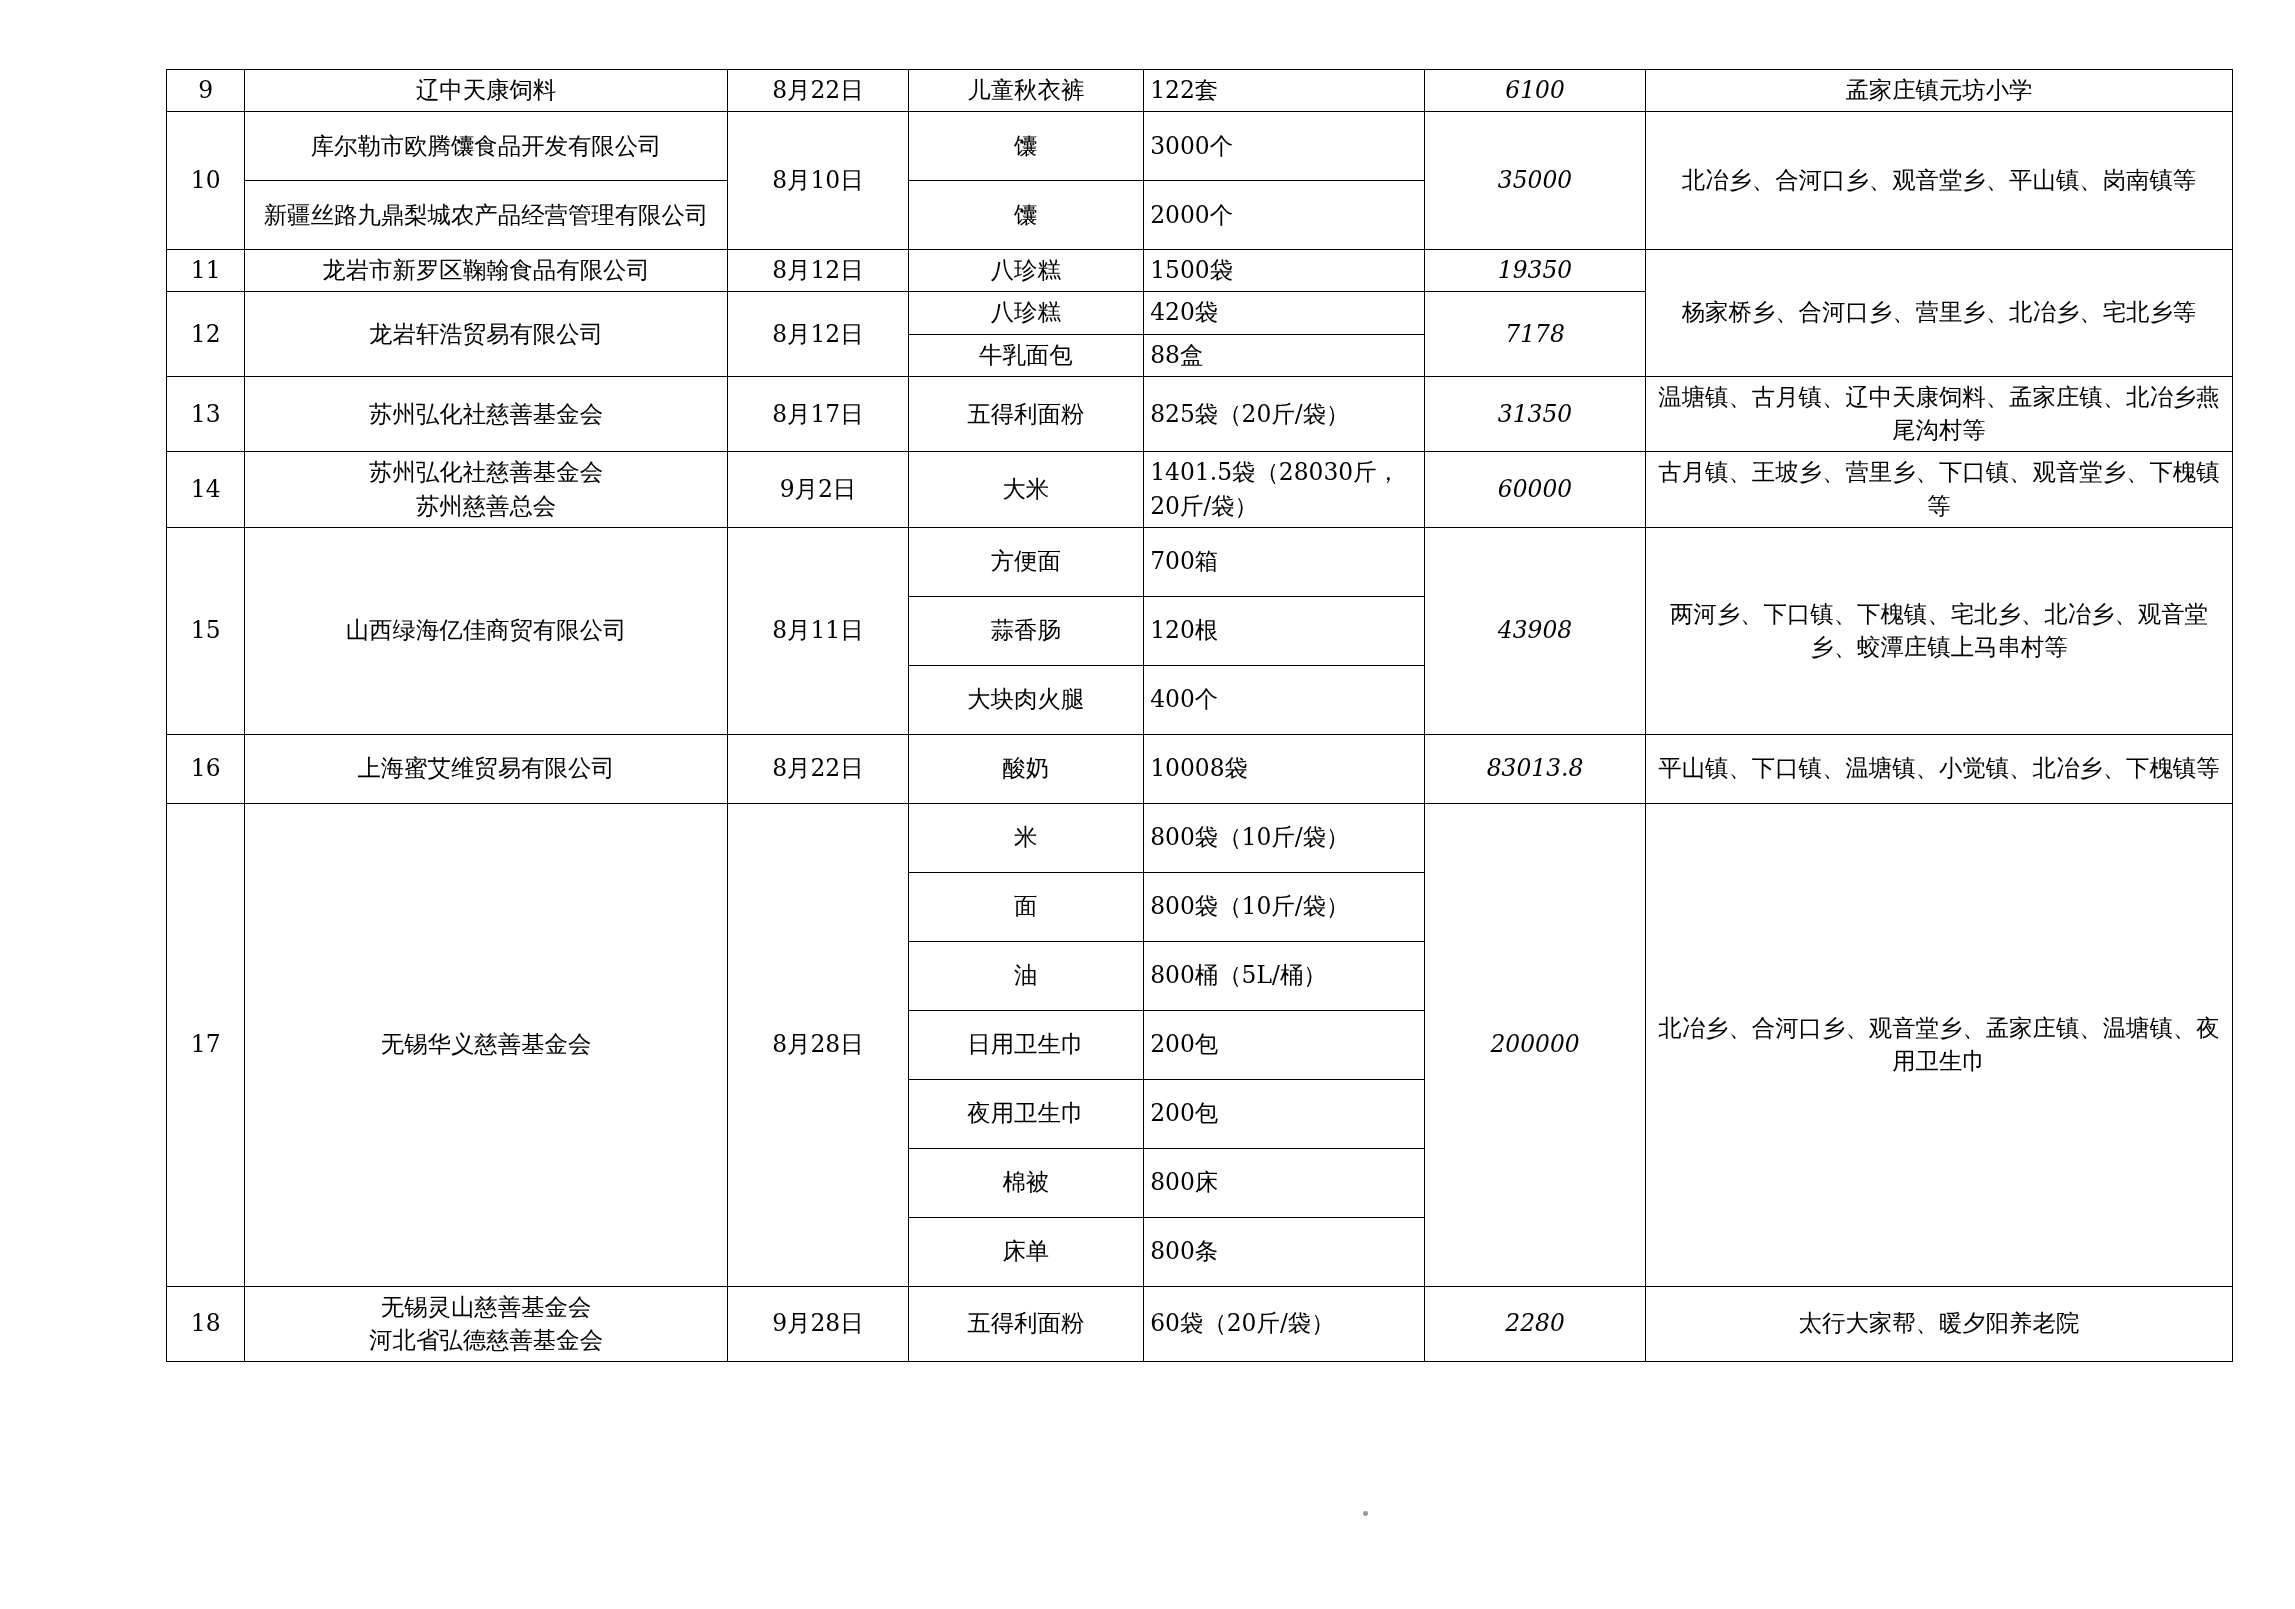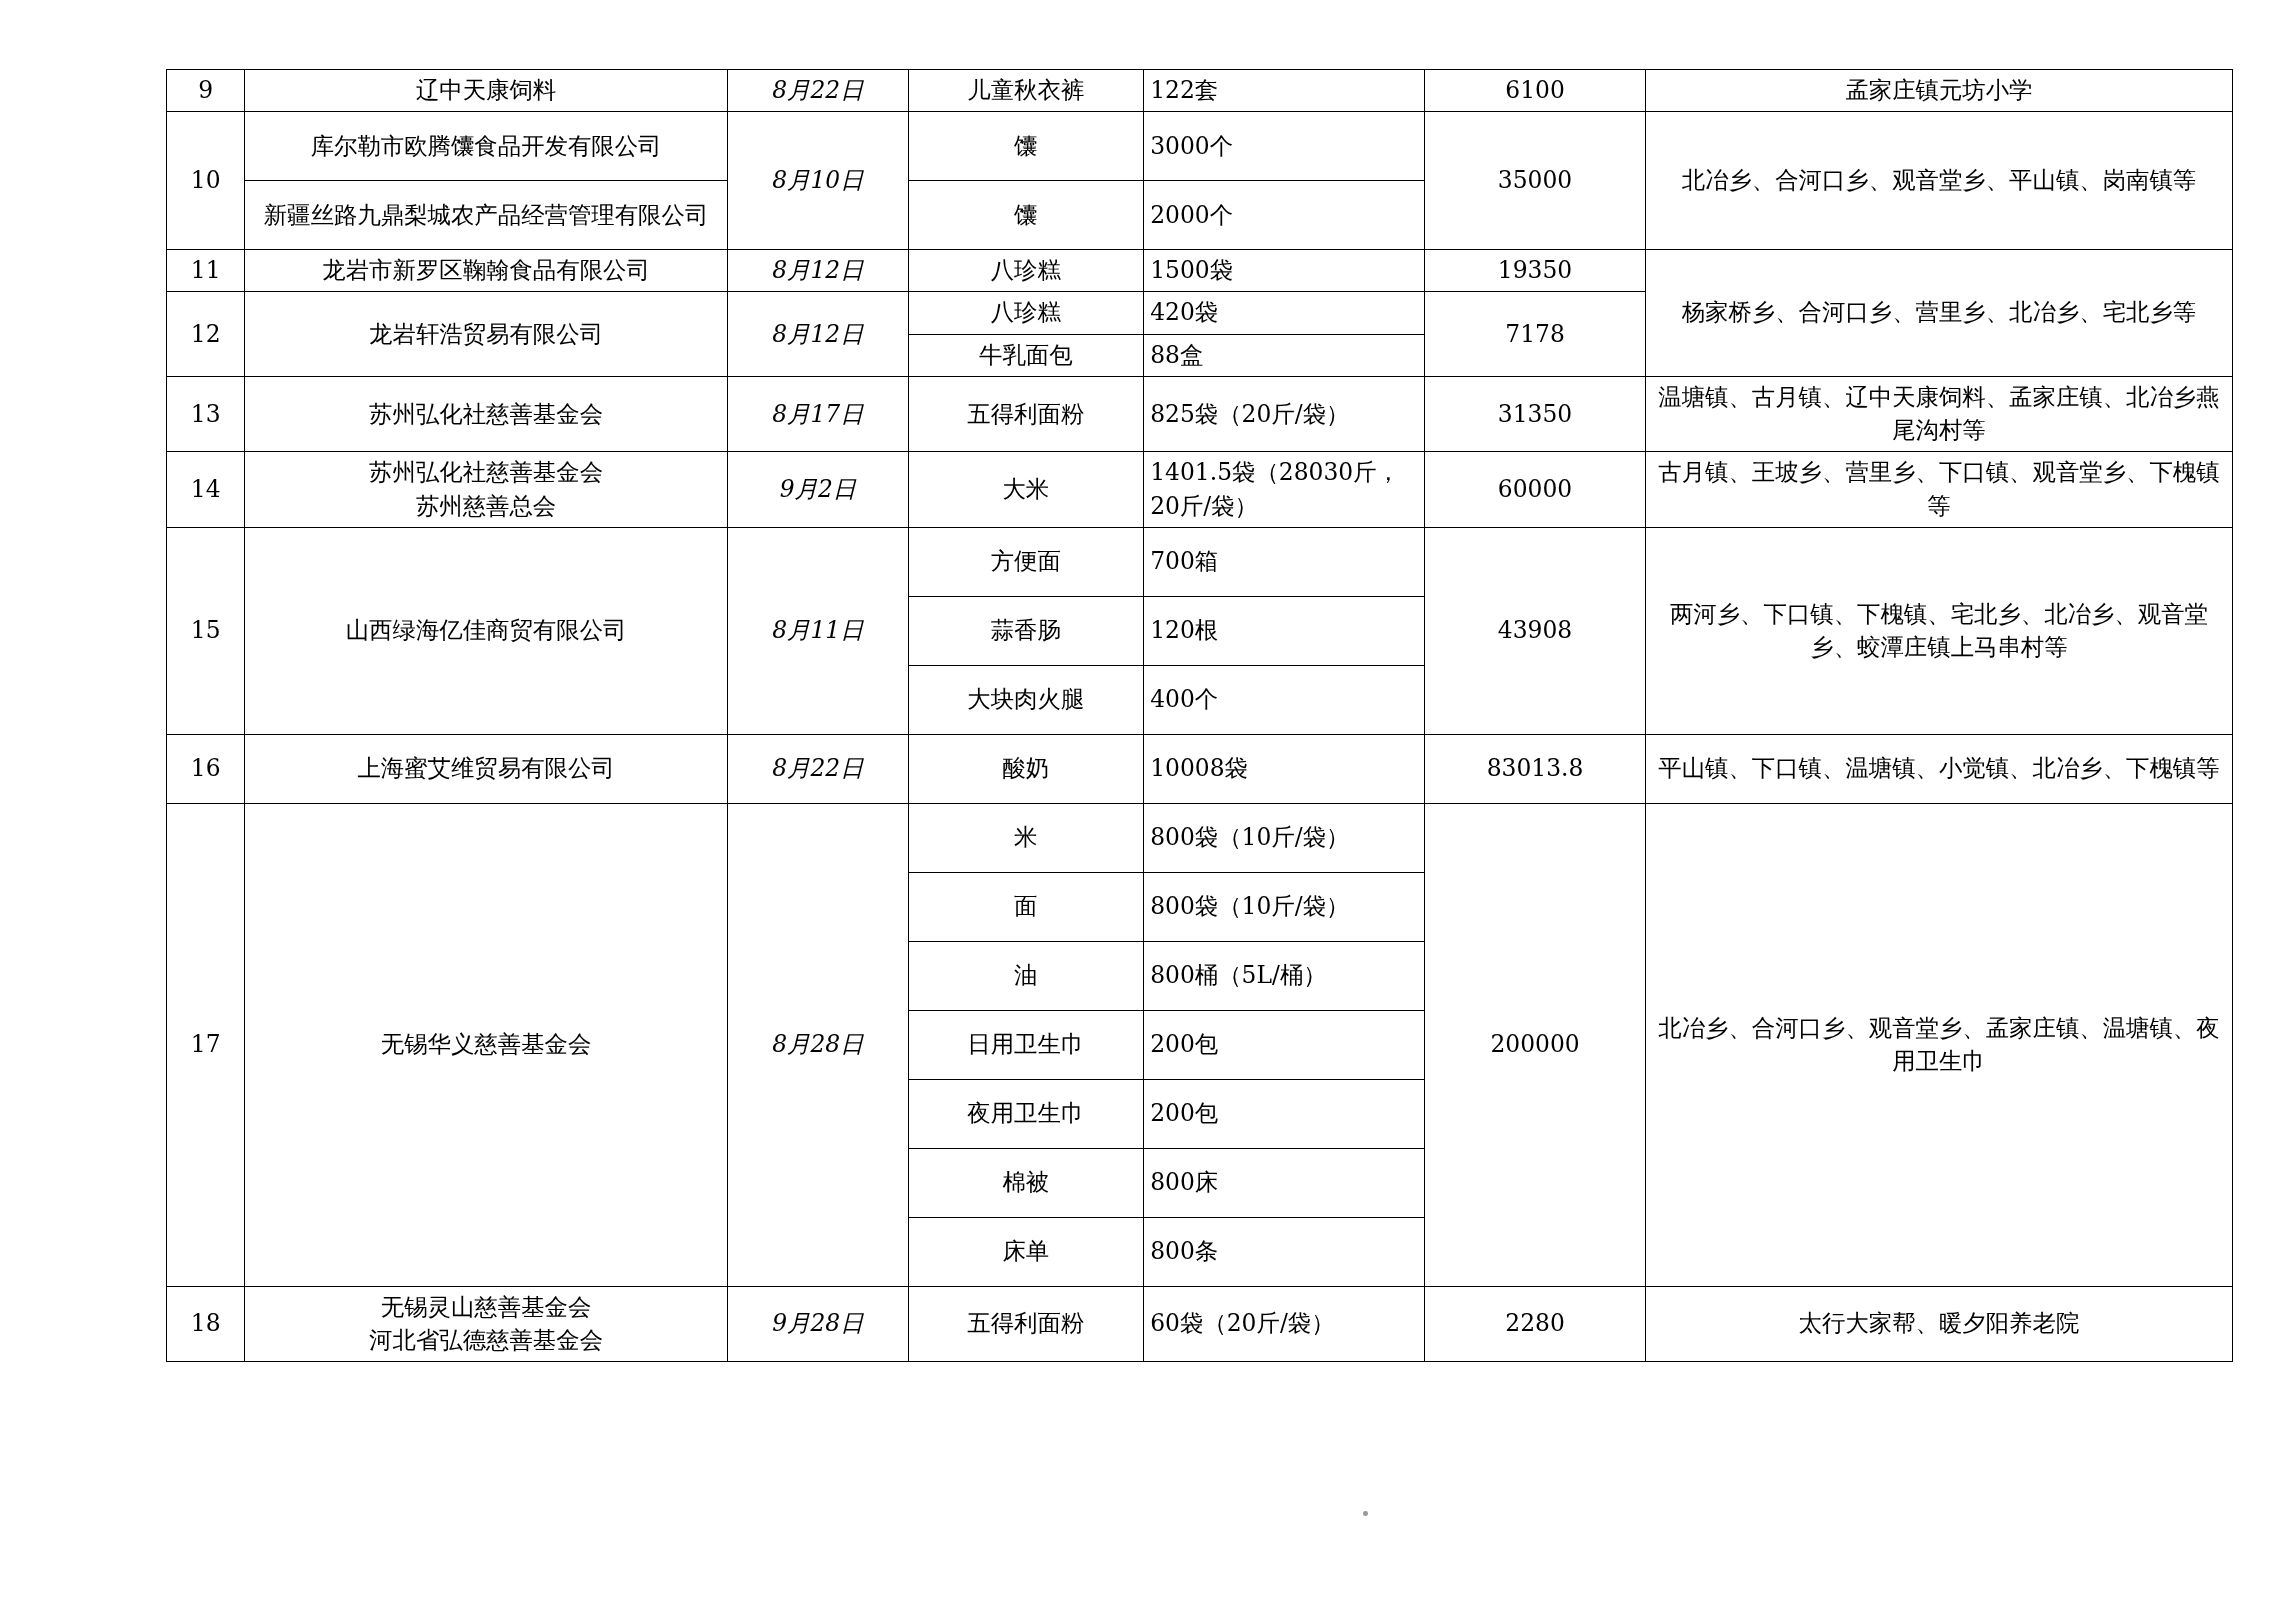--- a/index.html
+++ b/index.html
@@ -32,28 +32,28 @@
   table.donation-table td {
     border: 1.3px solid #000000;
     padding: 4px 6.7px;
     vertical-align: middle;
     font-size: 23.4px;
     line-height: 1.42;
     font-family: "DejaVu Serif", "Liberation Serif", serif;
   }
   .c-idx  { width: 64px;  text-align: center; }
   .c-org  { width: 468px; text-align: center; }
-  .c-date { width: 167px; text-align: center; font-style: italic; }
+  .c-date { width: 167px; text-align: center; }
   .c-item { width: 220px; text-align: center; }
   .c-qty  { width: 267px; text-align: left; }
   .c-amt  { width: 207px; text-align: center; }
   .c-area { width: 572px; text-align: center; padding-left: 12px; }
 
   .tall-row td { height: 60px; }
-  .num-mono { font-family: "DejaVu Serif", "Liberation Serif", serif; }
+  .num-mono { font-family: "DejaVu Serif", "Liberation Serif", serif; font-style: italic; }
   .area-text { line-height: 1.5; }
   .org-two-line { line-height: 1.5; }
   .dot {
     position: absolute;
     left: 1363px;
     top: 1511px;
     width: 4.7px;
     height: 4.7px;
     background: #9a9a9a;
     border-radius: 50%;

